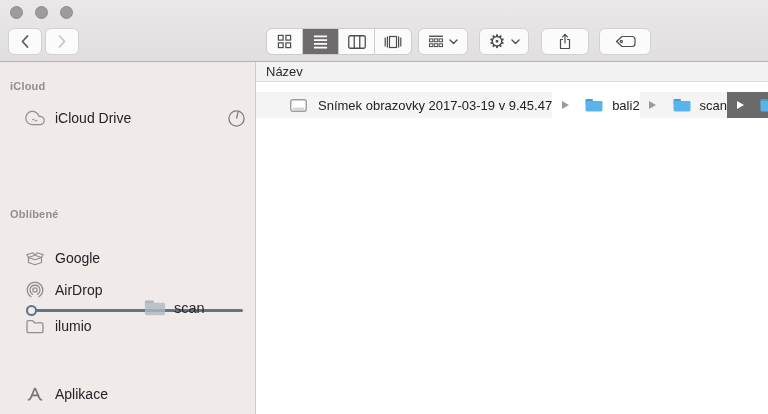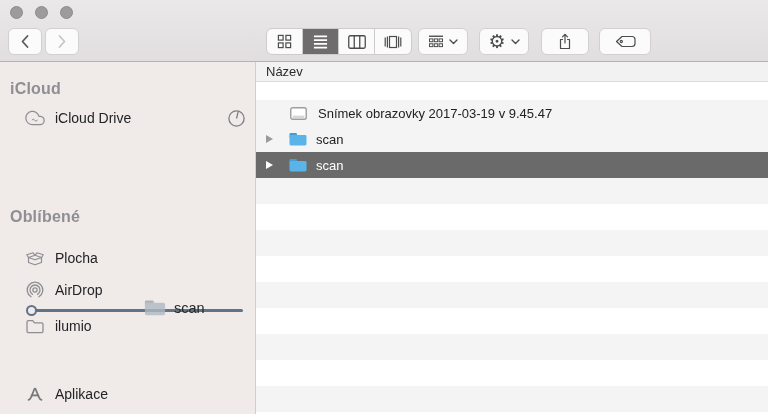--- a/index.html
+++ b/index.html
@@ -20,38 +20,38 @@
   .seg { width:36px; display:flex; align-items:center; justify-content:center; border-right:1px solid #cdcbcb; }
   .seg:last-child { border-right:none; }
   .seg.selected { background:#6e6c6c; }
   .tbtn { position:absolute; top:28px; height:27px; background:#fcfbfb; border:1px solid #d2d0d0;
           border-radius:6px; display:flex; align-items:center; justify-content:center; gap:5px; }
   .gearglyph { font-family:"DejaVu Sans", sans-serif; font-size:19px; line-height:1; color:#4c4a4a; }
 
   
   .sidebar { position:absolute; top:62px; left:0; width:256px; bottom:0;
              background:#f0eae8; border-right:1px solid #d0cdcd; }
-  .sec { position:absolute; left:10px; font-size:16px; font-weight:700; color:#8e8e93; letter-spacing:.2px; }
+  .sec { position:absolute; left:10px; font-size:11px; font-weight:700; color:#8e8e93; letter-spacing:.2px; }
   .sitem { position:absolute; left:0; width:100%; height:28px; display:flex; align-items:center;
            padding-left:24px; font-size:14px; color:#232326; }
   .sitem.selected { background:var(--sidebar-selected,#ddd3d0); }
   .sicon { width:22px; height:20px; margin-right:9px; display:flex; align-items:center; justify-content:center; flex:none; }
   .pie { position:absolute; right:9px; top:5px; }
   .insert-line { position:absolute; left:34px; top:247px; width:209px; height:3px;
                  background:var(--insertion-line,#5f7389); border-radius:2px; }
   .insert-dot { position:absolute; left:26px; top:243px; width:11px; height:11px; border-radius:50%;
                 border:2px solid var(--insertion-line,#5f7389); background:#f0eae8; }
   .ghost { position:absolute; left:143px; top:236px; display:flex; align-items:center; gap:7px; }
   .ghost-label { font-size:14.5px; color:#28282b; }
 
   
   .main { position:absolute; top:62px; left:256px; right:0; bottom:0; background:#fff; }
   .lheader { height:20px; background:#f3f2f3; border-bottom:1px solid #dddcdd;
              display:flex; align-items:center; padding-left:10px; font-size:13px; color:#2b2b2b; }
-  .listbody { position:absolute; top:30px; left:0; right:0; bottom:0; display:flex; flex-direction:column; }
+  .listbody { position:absolute; top:30px; left:0; right:0; bottom:0; display:flex; }
   .rowgap { height:8px; background:#fff; }
   .lrow { height:26px; display:flex; align-items:center; padding-left:6px; font-size:13px; color:#222; flex:none; }
   .lrow.stripe { background:var(--row-stripe,#f5f4f5); }
   .lrow.selected { background:var(--selection-gray,#6a6a6a); color:#fff; }
   .tri { width:14px; display:flex; justify-content:center; flex:none; }
   .tri-shape { width:0; height:0; border-left:7px solid #9a9a9a; border-top:4.5px solid transparent; border-bottom:4.5px solid transparent; }
   .lrow.selected .tri-shape { border-left-color:#fff; }
   .ricon { width:20px; height:16px; margin-left:12px; flex:none; display:flex; align-items:center; }
   .rlabel { margin-left:8px; white-space:nowrap; }
   .filler { flex:1; background:repeating-linear-gradient(to bottom, var(--row-stripe,#f5f4f5) 0 26px, #ffffff 26px 52px); }
@@ -198,21 +198,21 @@
     <div class="sec" style="top:146px">Oblíbené</div>
 
     <div class="sitem" style="top:182px">
       <span class="sicon">
         <svg width="20" height="20" viewBox="0 0 20 20" fill="none" stroke="#8e8e93" stroke-width="1.2" stroke-linejoin="round">
           <path d="M3.5,9.5 L1.8,6.8 L8,4.8 L10,7.3 Z"></path>
           <path d="M16.5,9.5 L18.2,6.8 L12,4.8 L10,7.3 Z"></path>
           <path d="M3.5,9.5 L10,11.8 L16.5,9.5 L16.5,14.5 L10,16.8 L3.5,14.5 Z"></path>
         </svg>
       </span>
-      <span class="slabel">Plocha</span>
+      <span class="slabel">Google</span>
     </div>
 
     <div class="sitem" style="top:214px">
       <span class="sicon">
         <svg width="20" height="20" viewBox="0 0 20 20" fill="none" stroke="#8e8e93" stroke-width="1.3" stroke-linecap="round">
           <circle cx="10" cy="10" r="2.1"></circle>
           <path d="M7.5,14.33 A5,5 0 1 1 12.5,14.33"></path>
           <path d="M6.1,16.76 A7.8,7.8 0 1 1 13.9,16.76"></path>
         </svg>
       </span>
@@ -264,20 +264,32 @@
         <span class="tri"></span>
         <span class="ricon" style="margin-left:14px">
           <svg width="17" height="13" viewBox="0 0 17 13">
             <rect x="0.75" y="0.75" width="15.5" height="11.5" rx="2" fill="#ffffff" stroke="#9e9e9e" stroke-width="1.4"></rect>
             <rect x="2.6" y="8.6" width="11.8" height="2.4" fill="#d8d7d7"></rect>
           </svg>
         </span>
         <span class="rlabel">Snímek obrazovky 2017-03-19 v 9.45.47</span>
       </div>
 
+      <div class="lrow">
+        <span class="tri">
+            <span class="tri-shape"></span>
+          </span>
+        <span class="ricon">
+          <svg width="20" height="16" viewBox="0 0 20 16">
+            <rect x="1.5" y="2" width="7.5" height="5" rx="1.2" fill="var(--folder-blue-dark,#459dd4)"></rect>
+            <rect x="1.5" y="4" width="17" height="10.5" rx="1.4" fill="var(--folder-blue,#59b5e9)"></rect>
+          </svg>
+        </span>
+        <span class="rlabel">bali2</span>
+      </div>
 
       <div class="lrow stripe">
         <span class="tri">
             <span class="tri-shape"></span>
           </span>
         <span class="ricon">
           <svg width="20" height="16" viewBox="0 0 20 16">
             <rect x="1.5" y="2" width="7.5" height="5" rx="1.2" fill="var(--folder-blue-dark,#459dd4)"></rect>
             <rect x="1.5" y="4" width="17" height="10.5" rx="1.4" fill="var(--folder-blue,#59b5e9)"></rect>
           </svg>

